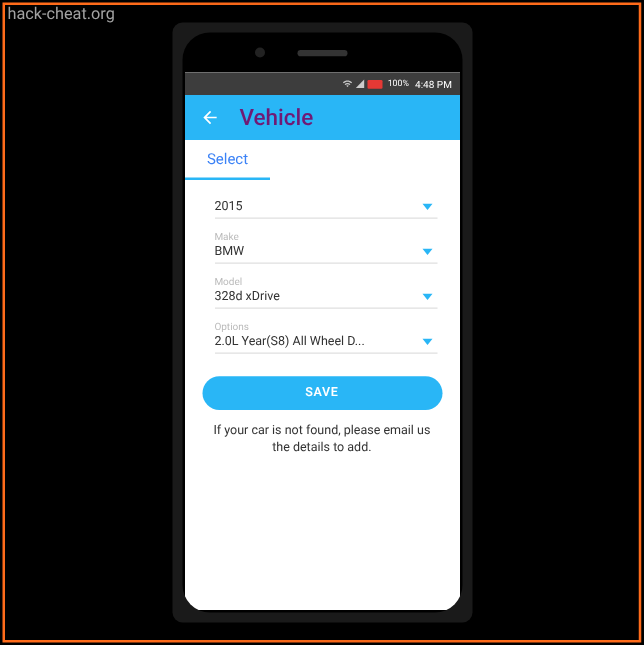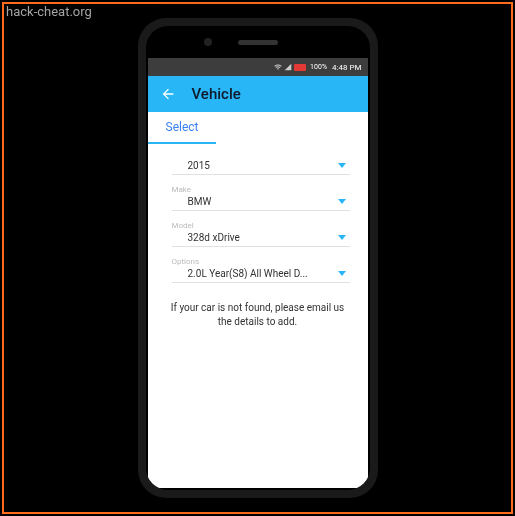--- a/index.html
+++ b/index.html
@@ -36,21 +36,21 @@
     }
     
     .phone {
       position: absolute;
       left: 50%;
       top: 50%;
       transform: translate(-50%, -50%);
       width: 240px;
       height: 480px;
       background: #1a1a1a;
-      border-radius: 28px;
+      border-radius: 8px;
       padding: 8px;
       box-shadow: 0 0 20px rgba(0,0,0,0.5);
     }
     
     .phone-inner {
       width: 100%;
       height: 100%;
       background: #000;
       border-radius: 22px;
       overflow: hidden;
@@ -128,22 +128,22 @@
       gap: 16px;
     }
     
     .back-arrow {
       width: 16px;
       height: 16px;
       color: #fff;
     }
     
     .app-bar-title {
-      color: #0f172a;
-      font-size: 15px;
+      color: #701a75;
+      font-size: 18px;
       font-weight: 500;
     }
     
     .content {
       padding: 0;
       background: #fff;
     }
     
     .select-tab {
       padding: 8px 18px;
@@ -168,21 +168,20 @@
     .field-label {
       font-size: 8px;
       color: #bbb;
       margin-bottom: 2px;
     }
     
     .field-value-row {
       display: flex;
       align-items: center;
       justify-content: space-between;
-      margin-left: 16px;
     }
     
     .field-value {
       font-size: 10px;
       color: #333;
       white-space: nowrap;
       overflow: hidden;
       text-overflow: ellipsis;
       flex: 1;
     }
@@ -283,20 +282,21 @@
           <div class="form-field" style="margin-bottom:2px;">
             <div class="field-label">Options</div>
             <div class="field-value-row">
               <div class="field-value">2.0L Year(S8) All Wheel D...</div>
               <div class="dropdown-icon"></div>
             </div>
           </div>
 
         </div>
 
+        <div class="save-button">SAVE</div>
 
         <div class="footer-text">If your car is not found, please email us the details to add.</div>
 
       </div>
 
     </div>
   </div>
 </div>
 
 </body></html>

